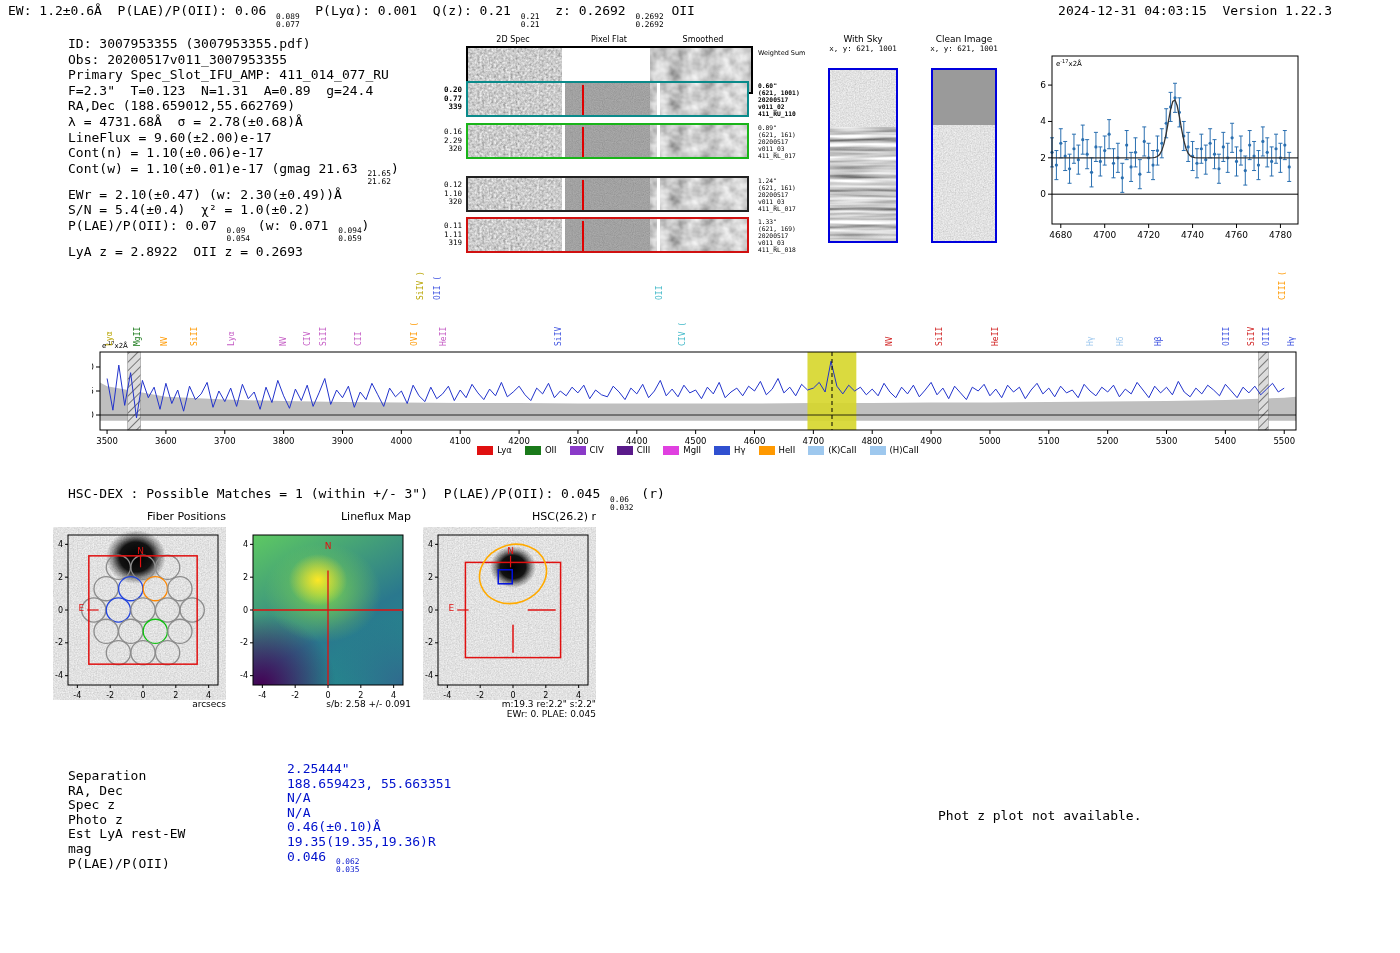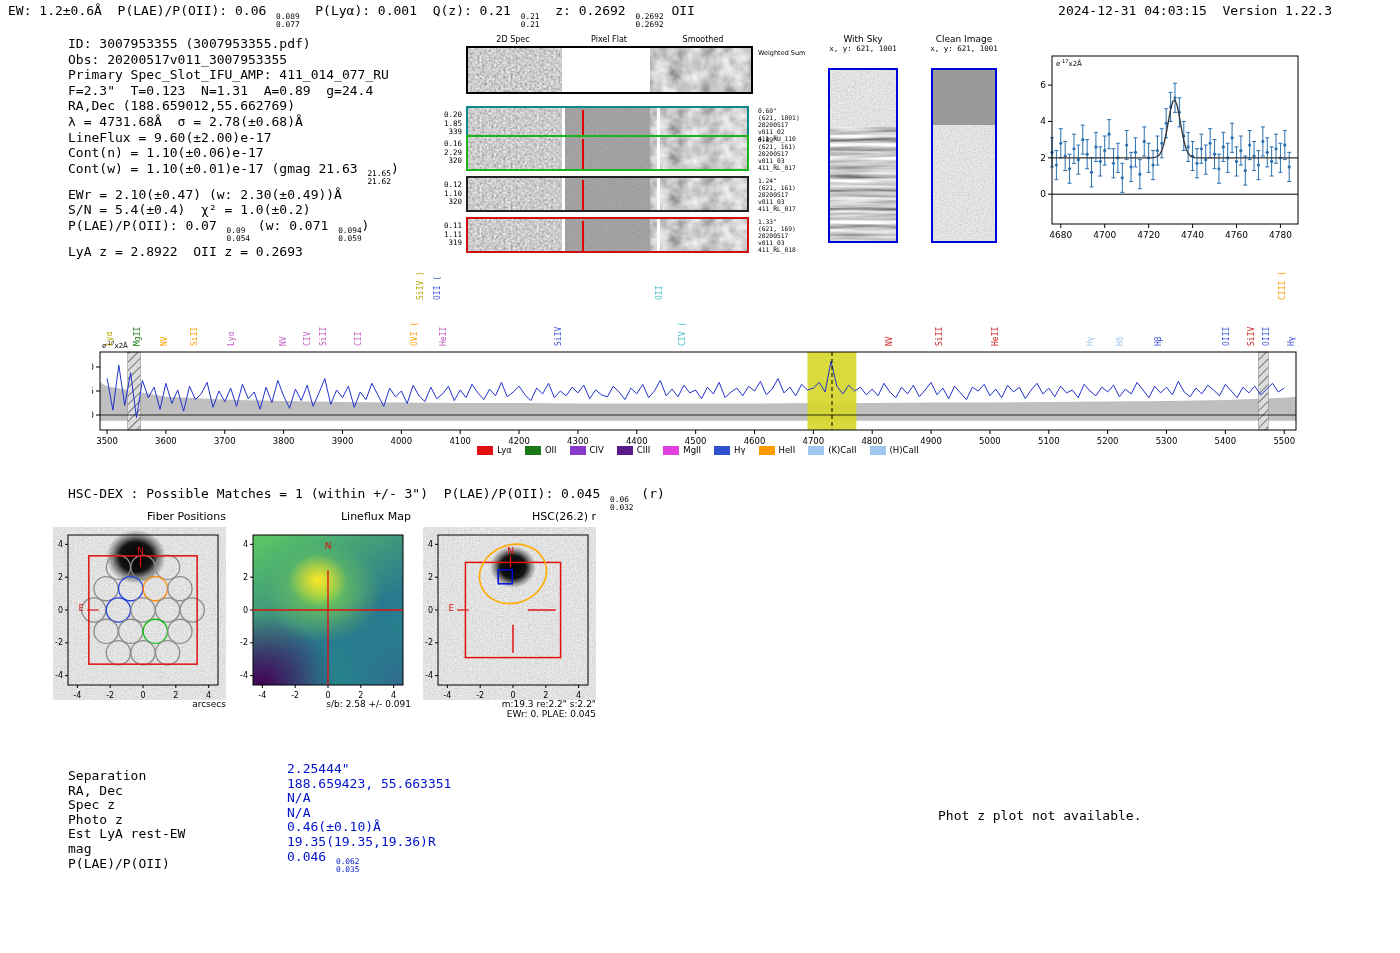--- a/index.html
+++ b/index.html
@@ -129,44 +129,44 @@
   <span class="s2hdr" style="left:69px">2D Spec</span>
   <span class="s2hdr" style="left:165px">Pixel Flat</span>
   <span class="s2hdr" style="left:259px">Smoothed</span>
   <div id="wsum-box"><svg width="283" height="44">
         <rect x="0" y="0" width="94" height="44" filter="url(#fNoiseC)"></rect>
         <rect x="94" y="0" width="98" height="44" fill="#ffffff"></rect>
         <rect x="192" y="0" width="91" height="44" filter="url(#fSmooth)"></rect>
       </svg></div>
   <div id="wsum-label">Weighted Sum</div>
   <div id="spec2d-rows">
-      <div class="s2row" style="top: 74px;">
+      <div class="s2row" style="top: 49px; font-weight: bold;">
         <div class="s2ticks mono">
           <div>0.20</div>
-          <div>1.85</div>
+          <div>0.77</div>
           <div>339</div>
         </div>
         <svg width="283" height="36" style="border: 2px solid rgb(10, 138, 138);">
           <rect x="0" y="0" width="94" height="36" filter="url(#fNoiseC)"></rect>
           <rect x="97" y="0" width="92" height="36" fill="#909090"></rect>
           <rect x="97" y="0" width="92" height="36" filter="url(#fNoiseF)" opacity="0.3"></rect>
           <rect x="192" y="0" width="91" height="36" filter="url(#fSmooth)"></rect>
           <rect x="94" y="0" width="3" height="36" fill="#fff"></rect>
           <rect x="189" y="0" width="3" height="36" fill="#fff"></rect>
           <line x1="115" x2="115" y1="2" y2="34" stroke="#e00000" stroke-width="2"></line>
         </svg>
         <div class="s2ann mono">
           <div>0.60"</div>
           <div>(621, 1001)</div>
           <div>20200517</div>
           <div>v011_02</div>
           <div>411_RU_110</div>
         </div>
       </div>
-      <div class="s2row" style="top: 103px;">
+      <div class="s2row" style="top: 91px;">
         <div class="s2ticks mono">
           <div>0.16</div>
           <div>2.29</div>
           <div>320</div>
         </div>
         <svg width="283" height="36" style="border: 2px solid rgb(25, 180, 25);">
           <rect x="0" y="0" width="94" height="36" filter="url(#fNoiseC)"></rect>
           <rect x="97" y="0" width="92" height="36" fill="#909090"></rect>
           <rect x="97" y="0" width="92" height="36" filter="url(#fNoiseF)" opacity="0.3"></rect>
           <rect x="192" y="0" width="91" height="36" filter="url(#fSmooth)"></rect>

